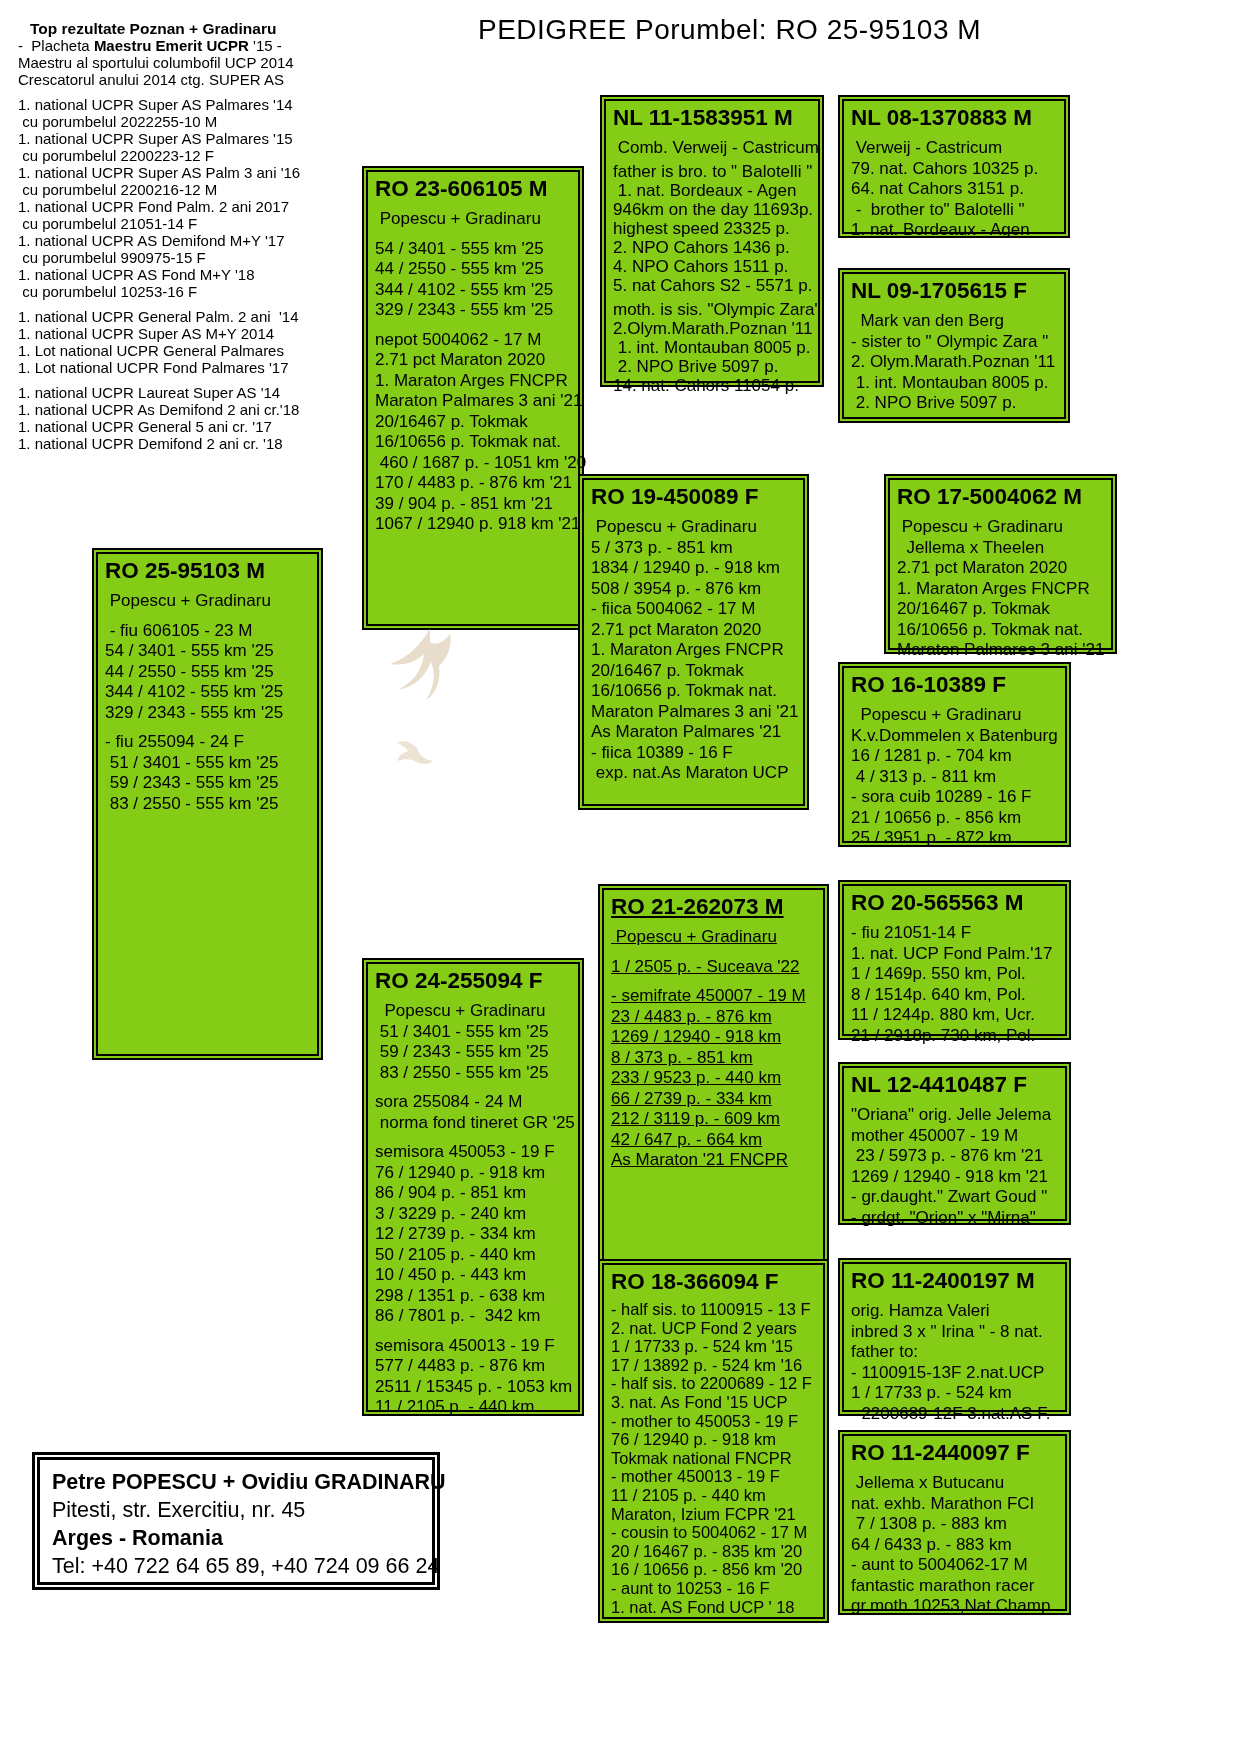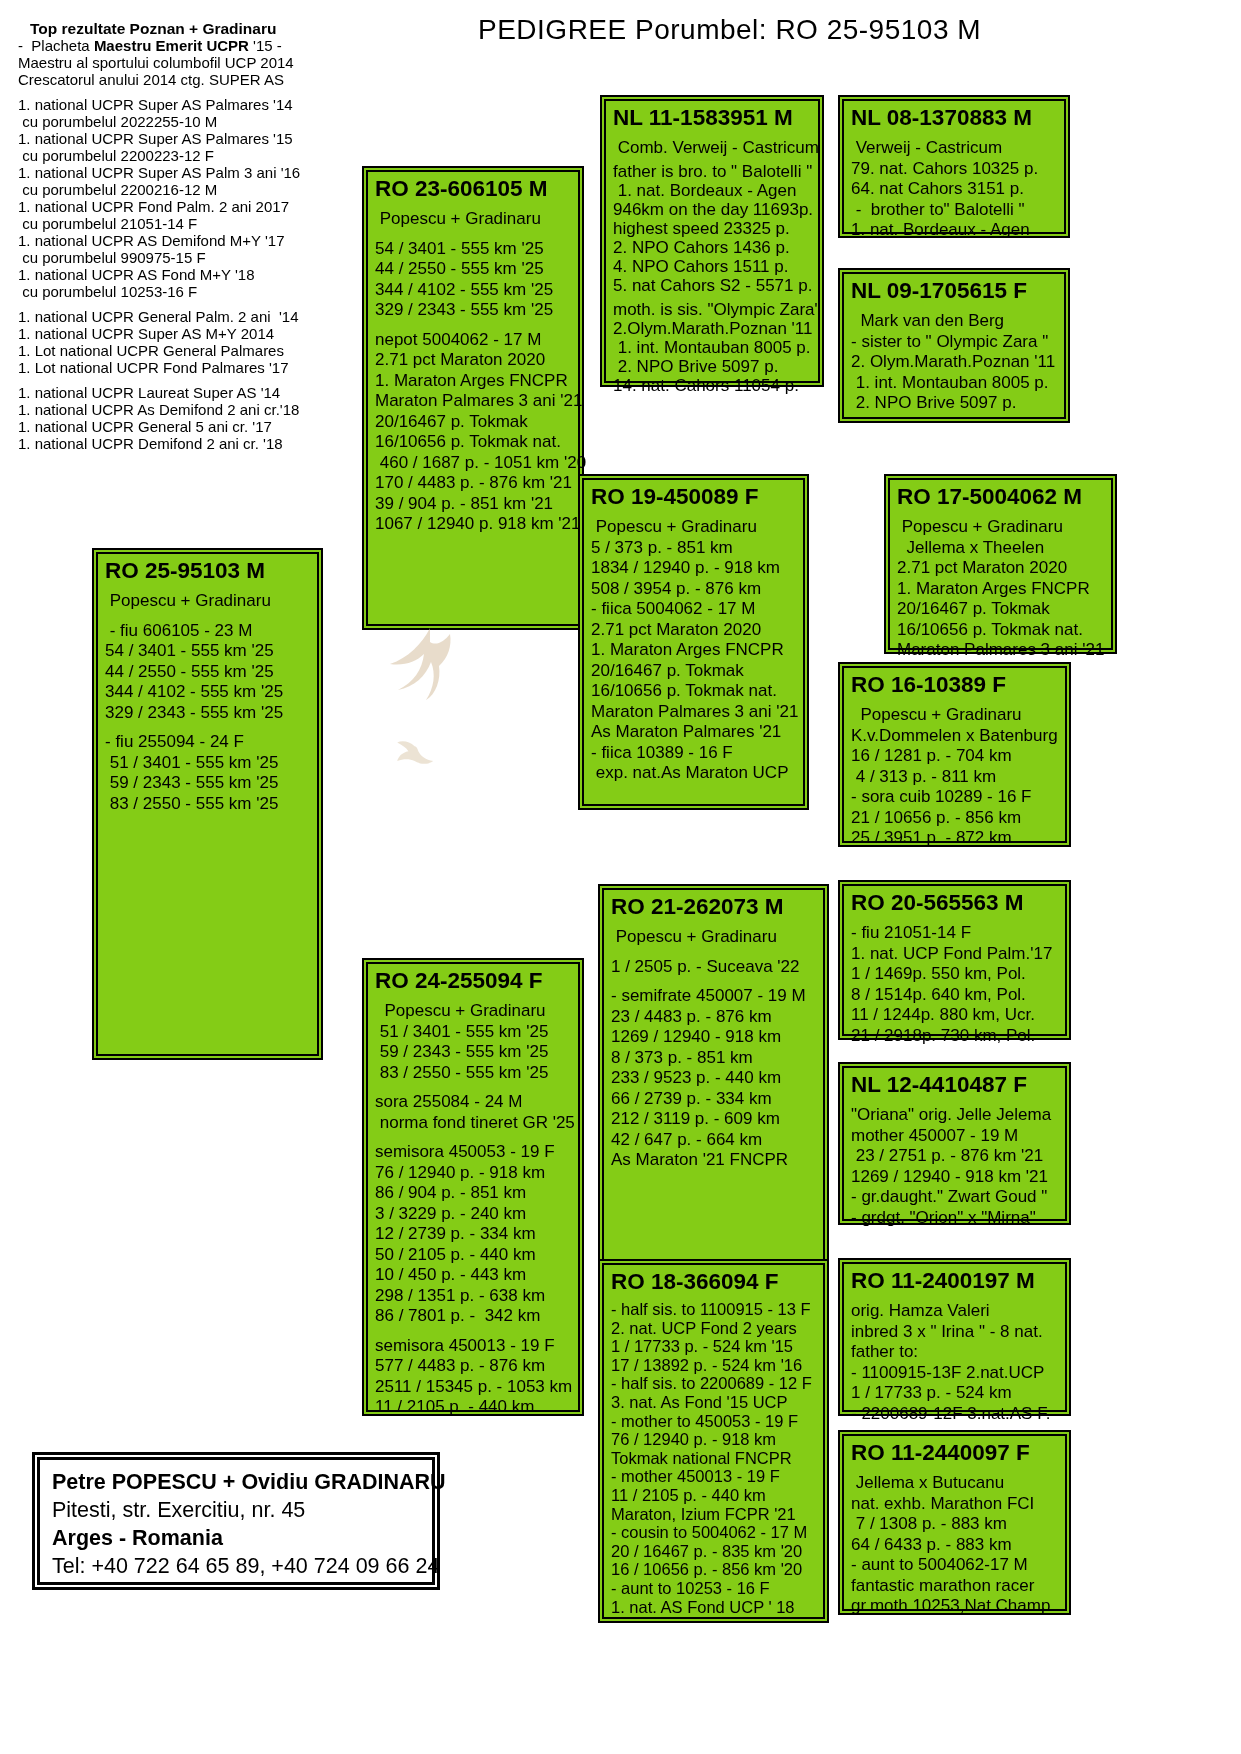--- a/index.html
+++ b/index.html
@@ -27,21 +27,21 @@
   .pbox.tighter .bb{line-height:18.6px;font-size:16.5px;padding-top:5px;}
 
   .b-ro23 {left:362px;top:166px;width:222px;height:464px;}
   .b-nl11 {left:600px;top:95px; width:224px;height:292px;}
   .b-nl08 {left:838px;top:95px; width:232px;height:143px;}
   .b-nl09 {left:838px;top:268px;width:232px;height:155px;}
   .b-ro19 {left:578px;top:474px;width:231px;height:336px;}
   .b-ro17 {left:884px;top:474px;width:233px;height:180px;}
   .b-ro16 {left:838px;top:662px;width:233px;height:185px;}
   .b-ro25 {left:92px; top:548px;width:231px;height:512px;}
-  .b-ro21 {left:598px;top:884px;width:231px;height:416px;}
+  .b-ro21 {left:598px;top:884px;width:231px;height:416px;text-decoration:underline;}
   .b-ro20 {left:838px;top:880px;width:233px;height:160px;}
   .b-nl12 {left:838px;top:1062px;width:233px;height:163px;}
   .b-ro24 {left:362px;top:958px;width:222px;height:458px;}
   .b-ro18 {left:598px;top:1259px;width:231px;height:364px;}
   .b-ro11a{left:838px;top:1258px;width:233px;height:158px;}
   .b-ro11b{left:838px;top:1430px;width:233px;height:185px;}
 
   
   .contact{position:absolute;left:32px;top:1452px;width:408px;height:138px;
            border:8px double #000;box-sizing:border-box;padding:8px 0 0 12px;
@@ -248,21 +248,21 @@
         <div class="tl">11 / 1244p. 880 km, Ucr.</div>
         <div class="tl">21 / 2918p. 730 km, Pol.</div>
       </div>
   </section>
 
   <section class="pbox b-nl12">
     <div class="bt">NL 12-4410487 F</div>
     <div class="bb">
         <div class="tl">"Oriana" orig. Jelle Jelema</div>
         <div class="tl">mother 450007 - 19 M</div>
-        <div class="tl"> 23 / 2751 p. - 876 km '21</div>
+        <div class="tl"> 23 / 5973 p. - 876 km '21</div>
         <div class="tl">1269 / 12940 - 918 km '21</div>
         <div class="tl">- gr.daught." Zwart Goud "</div>
         <div class="tl">- grdgt. "Orion" x "Mirna"</div>
       </div>
   </section>
 
   <section class="pbox b-ro24">
     <div class="bt">RO 24-255094 F</div>
     <div class="bb">
         <div class="tl">  Popescu + Gradinaru</div>

